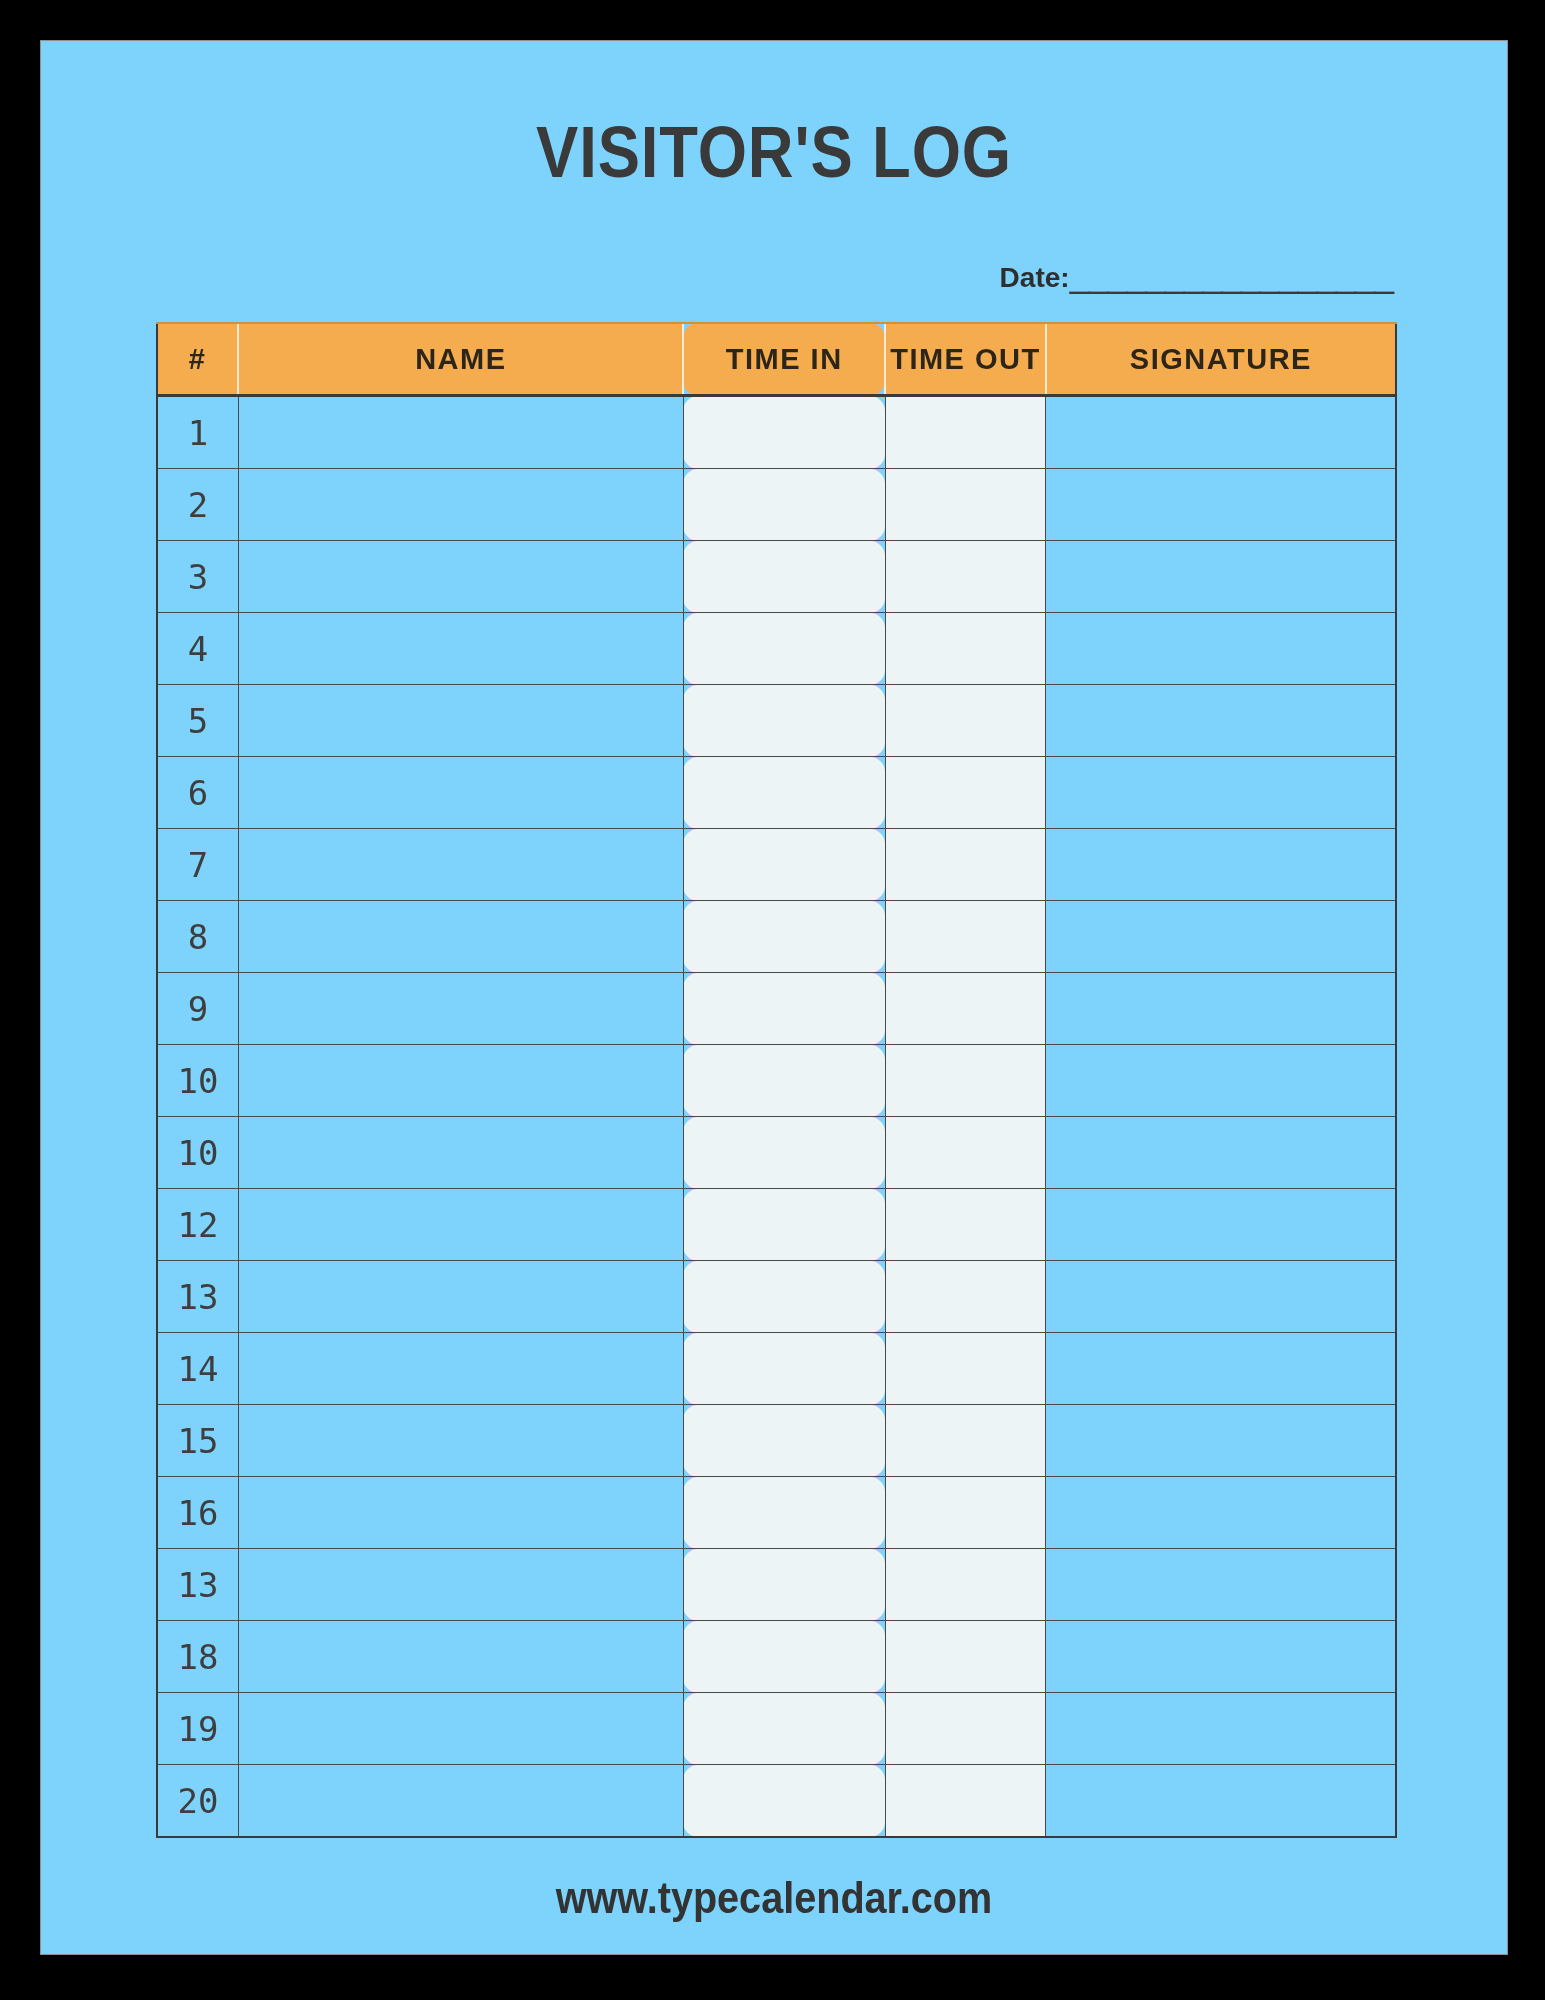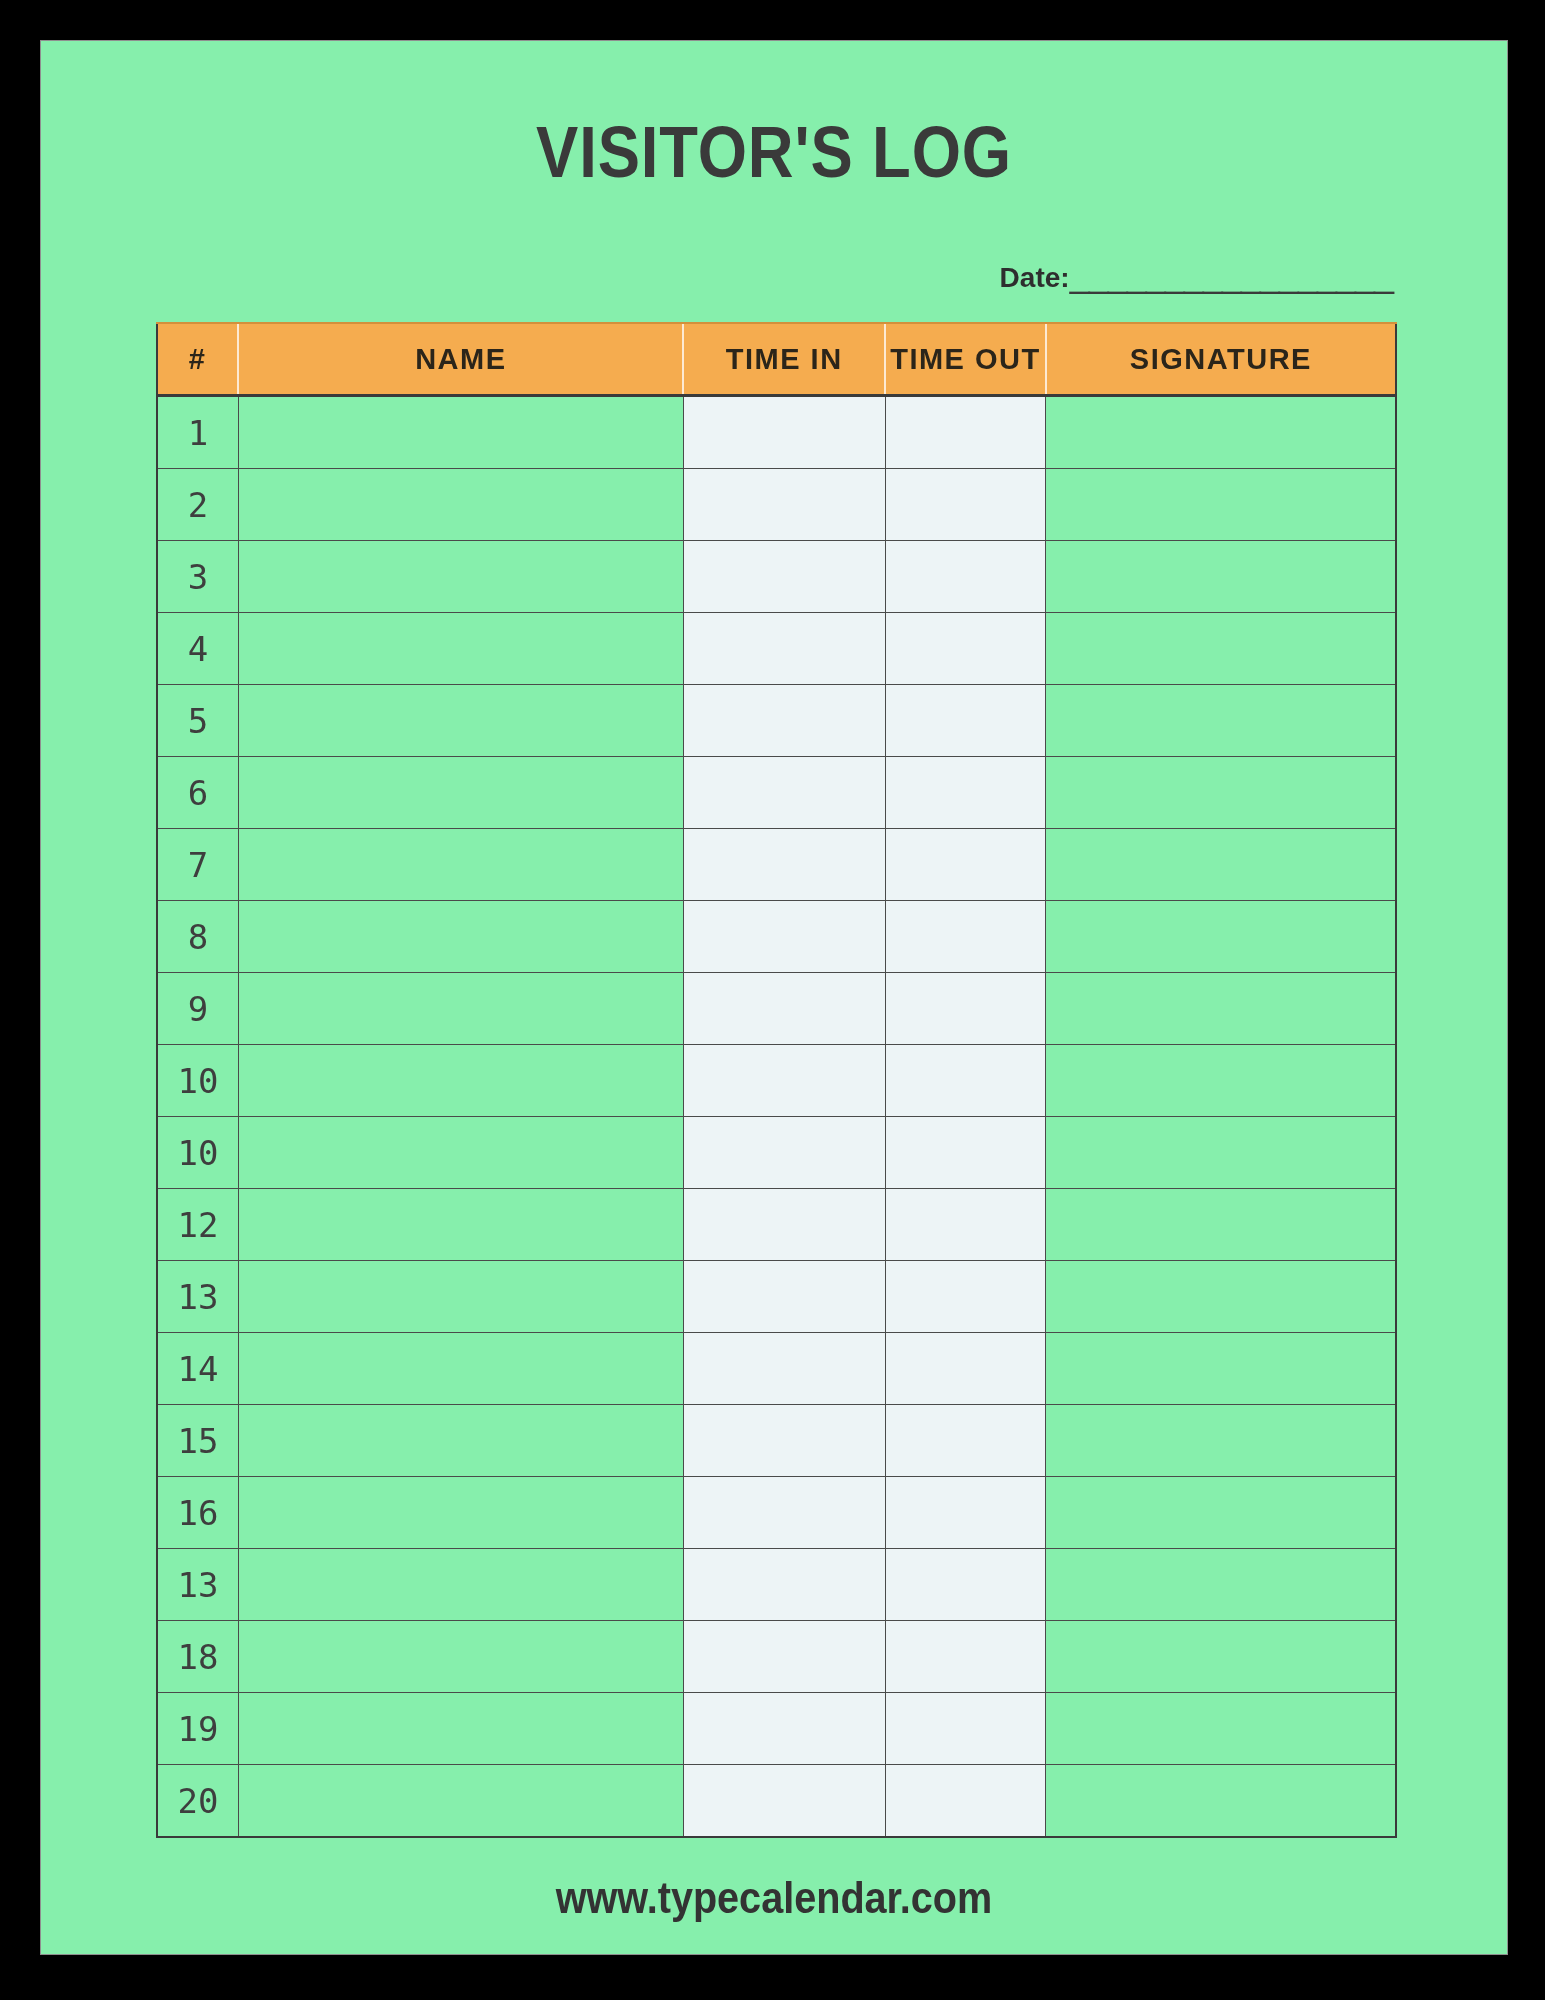--- a/index.html
+++ b/index.html
@@ -13,21 +13,21 @@
     position: relative;
     overflow: hidden;
     font-family: "Liberation Sans", sans-serif;
   }
   .page {
     position: absolute;
     left: 40px;
     top: 40px;
     right: 37px;
     bottom: 45px;
-    background: #86efac;
+    background: #7dd3fc;
     outline: 1px solid #8f8f8f;
     outline-offset: -1px;
   }
   .title {
     position: absolute;
     top: 76px;
     left: 0;
     width: 100%;
     margin: 0;
     text-align: center;
@@ -63,21 +63,21 @@
     position: absolute;
     left: 116px;
     top: 282px;
     width: 1241px;
     border-collapse: collapse;
     table-layout: fixed;
     border: 2px solid #3a3a3a;
   }
   .col-num     { width: 79px; }
   .col-name    { width: 432px; }
-  .col-timein  { width: 196px; }
+  .col-timein  { width: 196px; border-radius: 15px; }
   .col-timeout { width: 156px; }
   .col-sig     { width: 340px; margin-top: 12px; }
   .visitor-table thead th {
     height: 70px;
     background: var(--header-bg, #F5AC4F);
     color: var(--header-text, #2b251a);
     font-size: 29px;
     font-weight: bold;
     letter-spacing: 1.5px;
     text-align: center;

